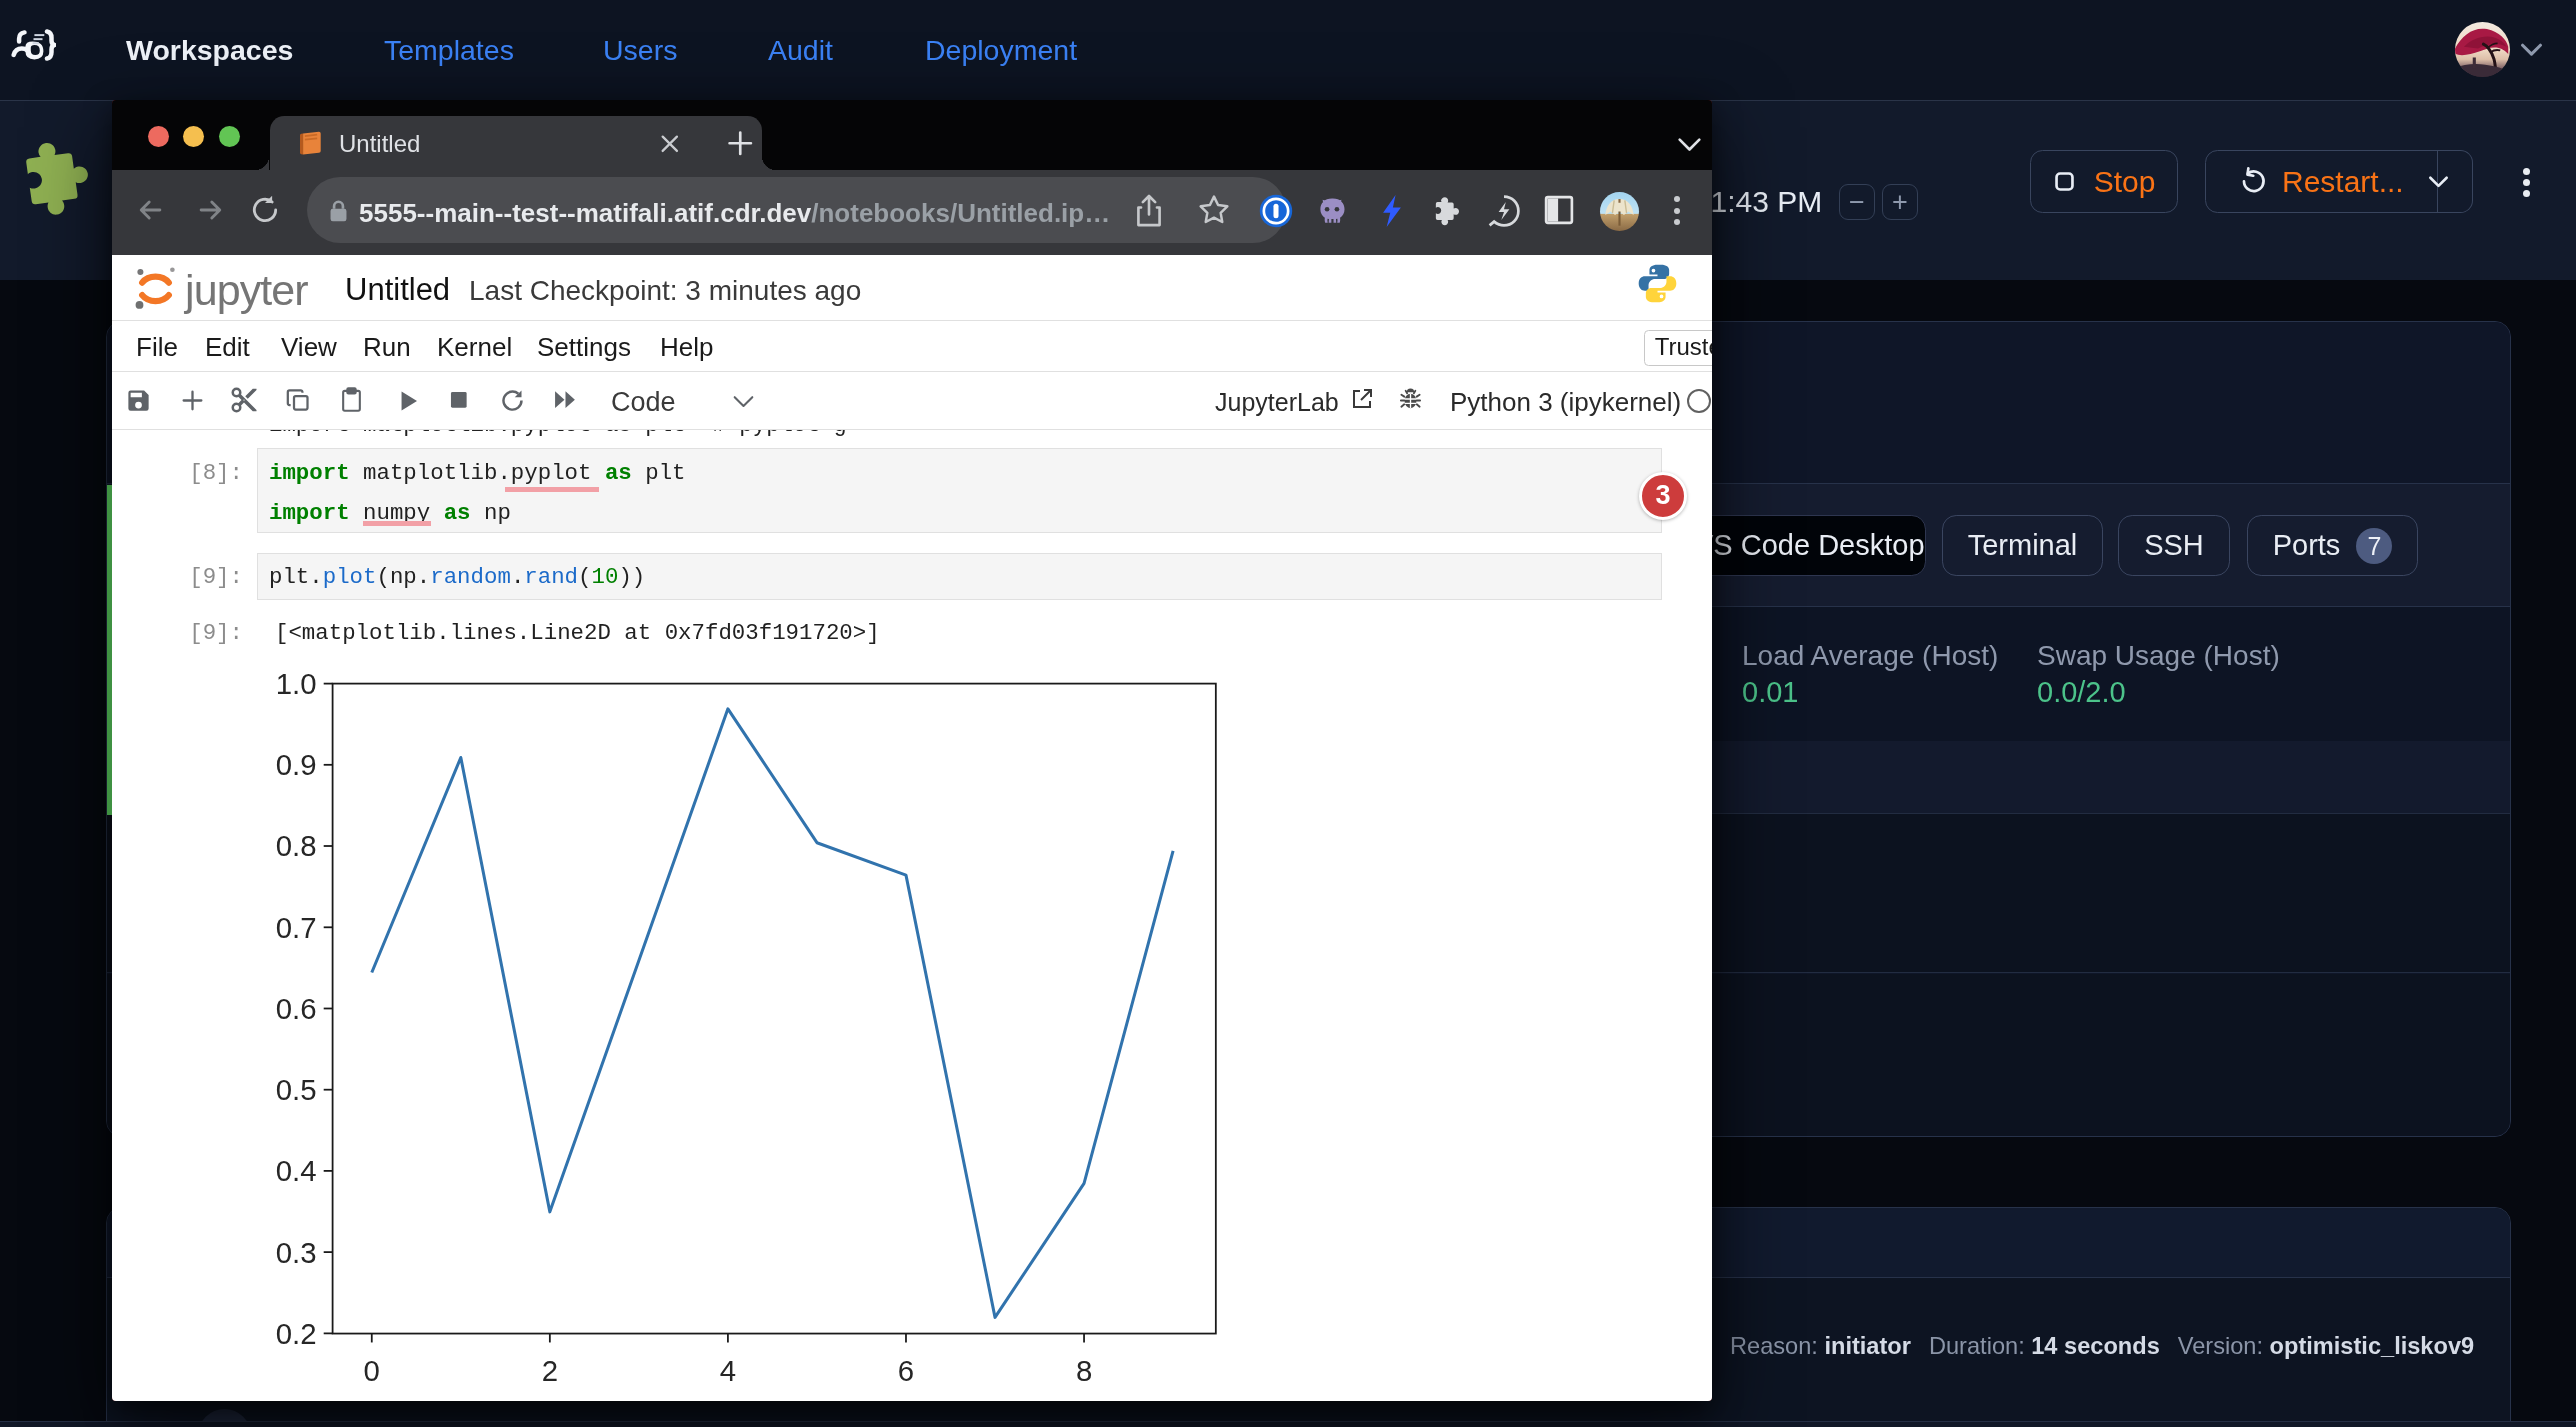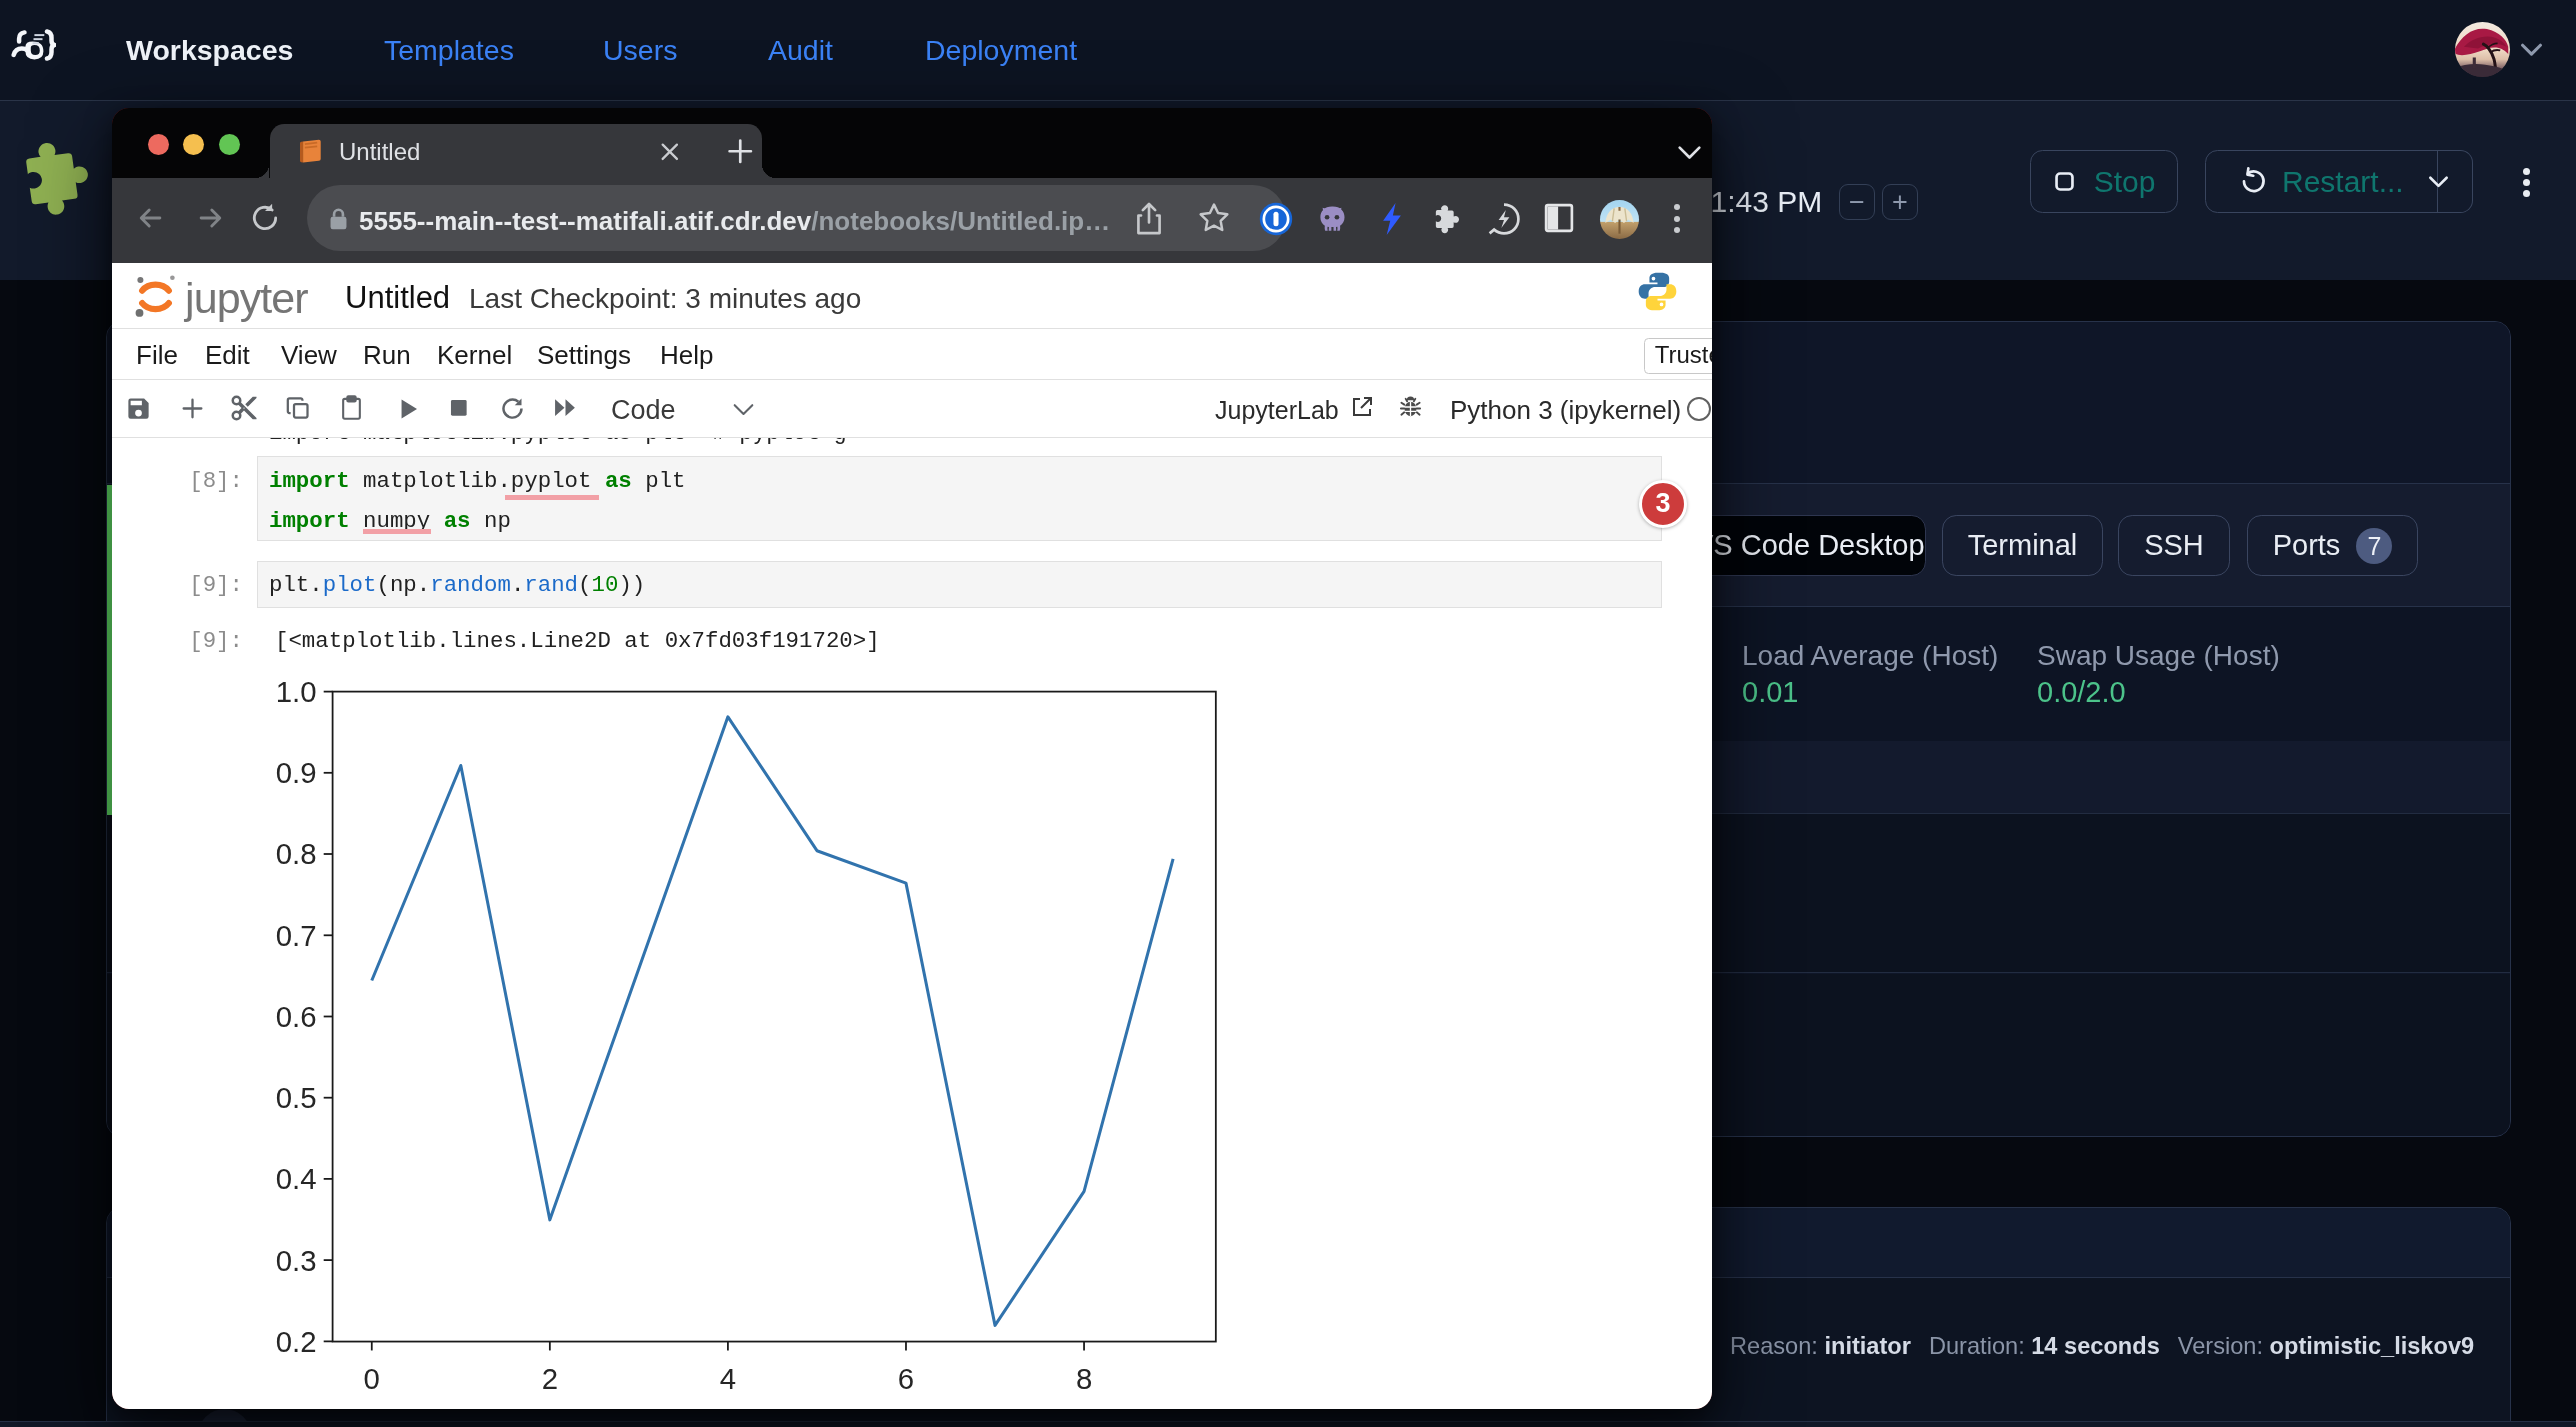--- a/index.html
+++ b/index.html
@@ -9,33 +9,33 @@
 
   
   #topnav{left:0;top:0;width:2576px;height:101px;background:#0d1422;
           border-bottom:0.9px solid #2a3448;box-sizing:border-box;}
   .navitem{position:absolute;top:34px;font-size:28.5px;color:#3b82f6;white-space:nowrap;}
   
   #band{left:0;top:101px;width:2576px;height:179px;background:#121a2b;}
 
   
   .wbtn{position:absolute;top:150px;height:63px;border:1.8px solid #39455e;border-radius:12.5px;
-        box-sizing:border-box;color:#0f766e;font-size:30px;display:flex;align-items:center;justify-content:center;}
+        box-sizing:border-box;color:#f97316;font-size:30px;display:flex;align-items:center;justify-content:center;}
   .sqbtn{position:absolute;top:184px;width:36px;height:36px;border:1.8px solid #333f56;border-radius:9px;
         box-sizing:border-box;color:#8e99ad;font-size:27px;display:flex;align-items:center;justify-content:center;}
 
   
   .card{position:absolute;left:106px;width:2405px;border:0.9px solid #27324a;box-sizing:border-box;}
 
   
   .appbtn{position:absolute;top:514px;height:61px;border:1.8px solid #3a4560;border-radius:14.2px;
           box-sizing:border-box;color:#e9edf4;font-size:29px;display:flex;align-items:center;justify-content:center;white-space:nowrap;}
 
   
-  #browser{left:112px;top:108px;width:1600px;height:1301px;border-radius:17px;
+  #browser{left:112px;top:100px;width:1600px;height:1301px;border-radius:4px;
            background:#7f1d1d;box-shadow:0 27px 80px rgba(0,0,0,.65),0 9px 27px rgba(0,0,0,.5);
            overflow:hidden;z-index:10;}
   #titlebar{left:0;top:0;width:1600px;height:70px;background:#050506;}
   #tab{left:158px;top:16px;width:492px;height:54px;background:#36373b;border-radius:14.2px 14.2px 0 0;}
   #urlrow{left:0;top:70px;width:1600px;height:85px;background:#36373b;}
   #pill{left:195px;top:77px;width:979px;height:66px;border-radius:33px;background:#4b4c50;}
 
   .mono{font-family:"Liberation Mono",monospace;}
 </style>
 </head>

